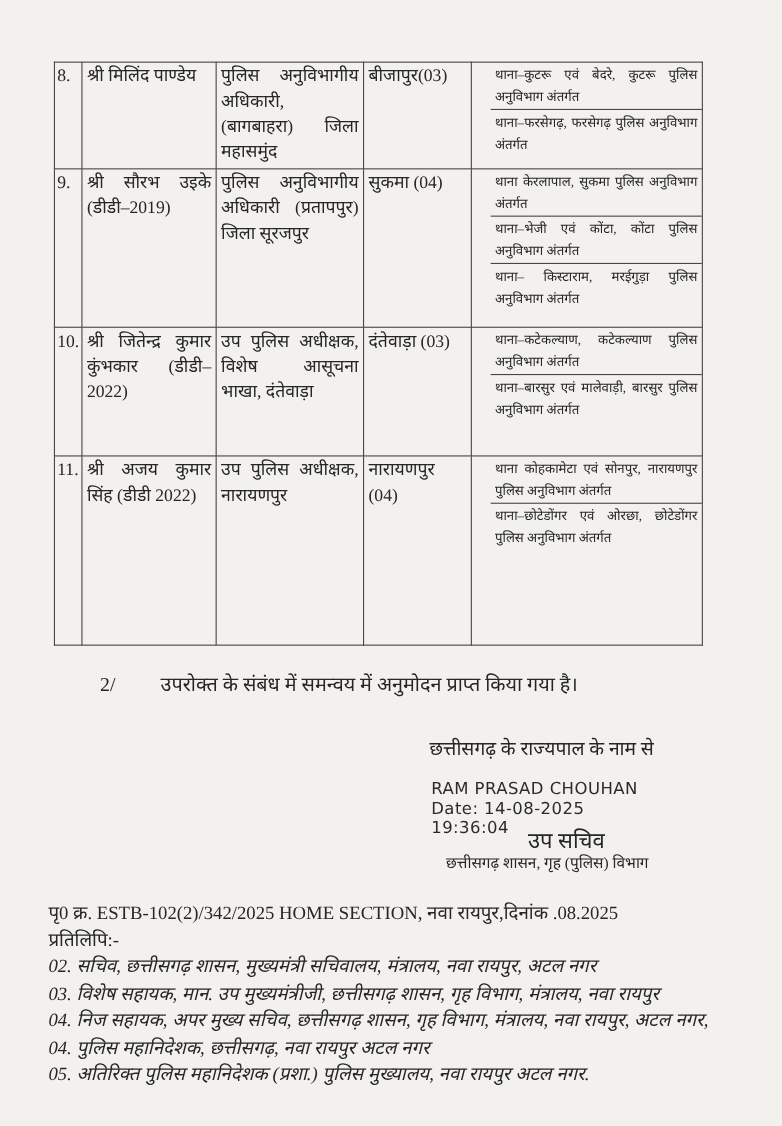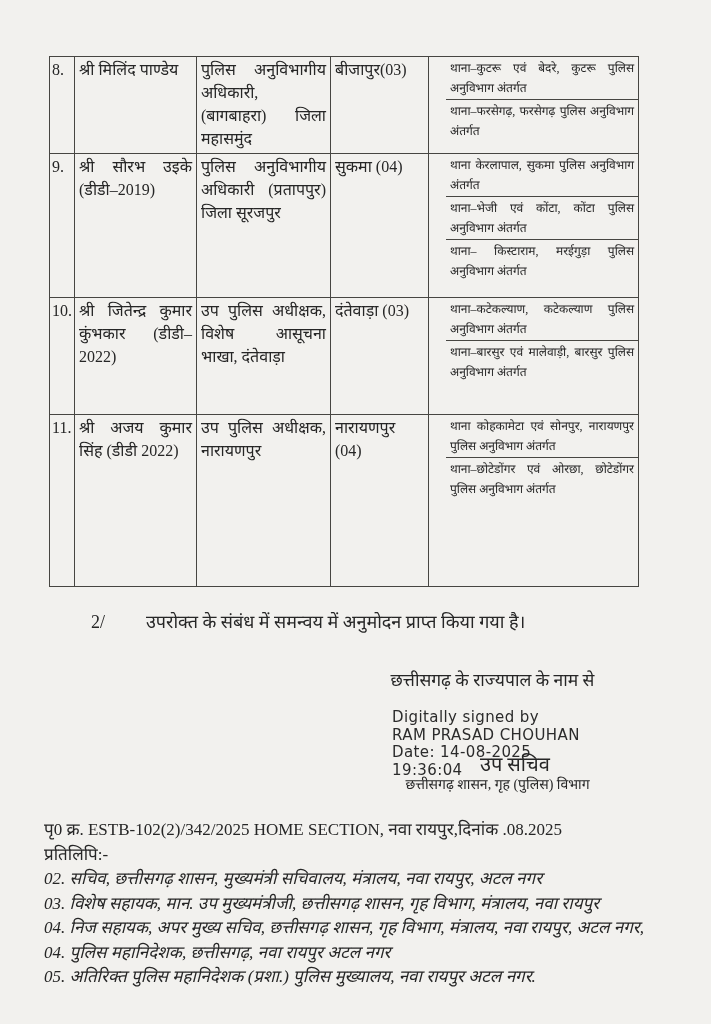--- a/index.html
+++ b/index.html
@@ -149,21 +149,20 @@
 
   <div class="para2">
     <span class="pnum">2/</span><span>उपरोक्त के संबंध में समन्वय में अनुमोदन प्राप्त किया गया है।</span>
   </div>
 
   <div class="authority">
     <div>छत्तीसगढ़ के राज्यपाल के नाम से</div>
   </div>
 
   <div class="dsign">
-    <div>Digitally signed by</div>
     <div>RAM PRASAD CHOUHAN</div>
     <div>Date: 14-08-2025</div>
     <div>19:36:04</div>
   </div>
 
   <div class="up-sachiv">उप सचिव</div>
   <div class="dept">छत्तीसगढ़ शासन, गृह (पुलिस) विभाग</div>
 
   <div class="footer">
     <div class="refline">पृ0 क्र. ESTB-102(2)/342/2025 HOME SECTION, नवा रायपुर,दिनांक .08.2025</div>

